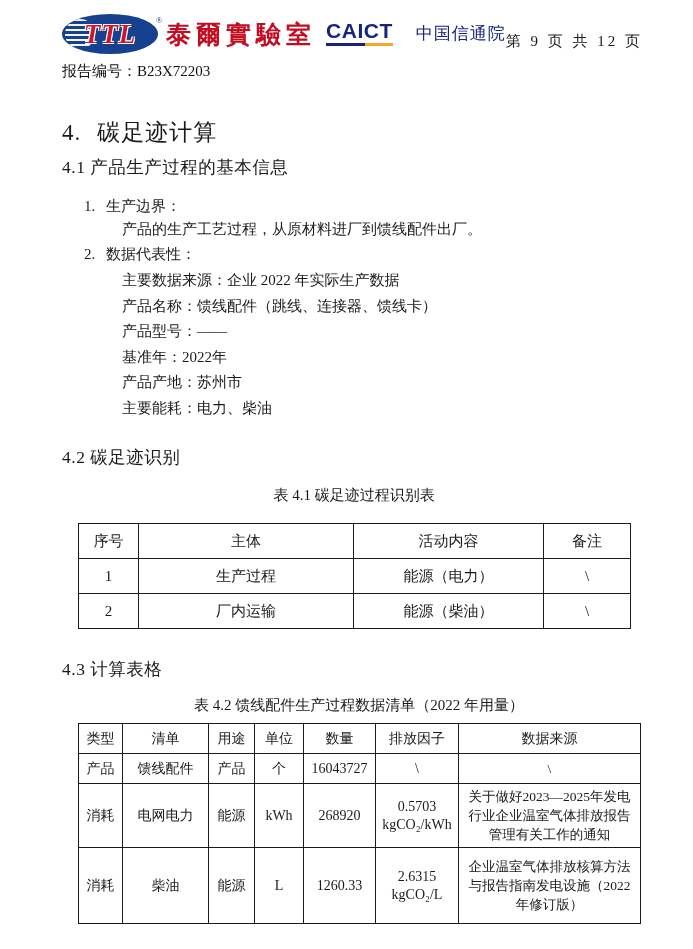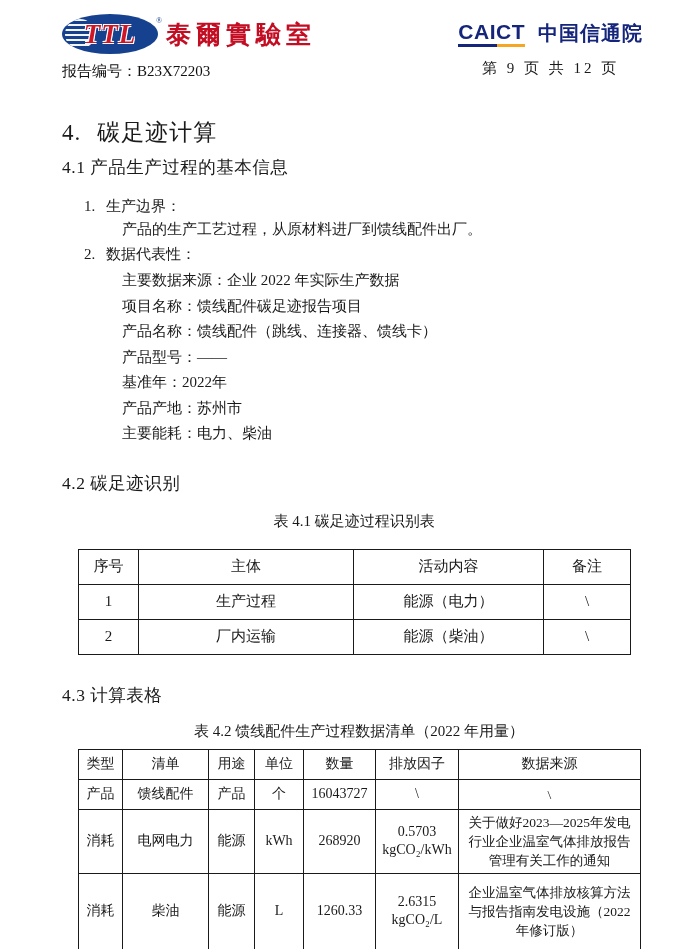--- a/index.html
+++ b/index.html
@@ -34,33 +34,33 @@
     font-size:27px; color:#cf1626; letter-spacing:1px;
     text-shadow:-1px -1px 0 #fff, 1px -1px 0 #fff, -1px 1px 0 #fff, 1px 1px 0 #fff;
   }
   .ttl-reg { font-size:8px; color:#16418e; vertical-align:top; position:relative; top:-14px; left:-2px; }
   .ttl-cn {
     font-size:25px; color:#c30d23; font-weight:bold;
     letter-spacing:5px; margin-left:2px; font-family:"Liberation Serif",serif;
   }
   .report-no { margin-top:6px; font-size:15px; color:#111; }
 
-  .header-right { display:flex; flex-direction:column; align-items:flex-start; padding-top:8px; }
+  .header-right { display:flex; align-items:flex-start; padding-top:8px; }
   .caict-row { display:flex; align-items:center; }
   .caict-en-wrap { display:inline-flex; flex-direction:column; }
   .caict-en {
     font-family:"Liberation Sans","DejaVu Sans",sans-serif;
     font-weight:bold; font-size:21px; color:#15257b; letter-spacing:.5px; line-height:1;
   }
   .caict-underline { display:flex; height:3px; margin-top:2px; }
   .caict-ul-blue { flex:0 0 58%; background:#15257b; }
   .caict-ul-orange { flex:1; background:#f5a623; }
   .caict-cn {
     font-family:"Liberation Sans","DejaVu Sans",sans-serif;
-    font-weight:bold; font-size:20px; color:#15257b; margin-left:13px; letter-spacing:1px;
+    font-weight:normal; font-size:17px; color:#15257b; margin-left:23px; letter-spacing:1px;
   }
   .page-info { margin-top:12px; font-size:15px; letter-spacing:3px; align-self:center; }
 
   
   .h1 { margin-top:36px; font-size:23px; letter-spacing:1px; }
   .h1 .h1-no { margin-right:16px; }
   .h2 { font-size:17.5px; margin-top:7px; letter-spacing:.5px; }
   .h2-42 { margin-top:24px; }
   .h2-43 { margin-top:28px; }
 
@@ -136,21 +136,20 @@
       <span>生产边界：</span>
     </div>
     <div class="list-body">产品的生产工艺过程，从原材料进厂到馈线配件出厂。</div>
 
     <div class="list-item-head" style="margin-top:2px;">
       <span class="list-no">2.</span>
       <span>数据代表性：</span>
     </div>
     <div class="detail-lines">
       <div>主要数据来源：企业 2022 年实际生产数据</div>
-      <div>项目名称：馈线配件碳足迹报告项目</div>
       <div>产品名称：馈线配件（跳线、连接器、馈线卡）</div>
       <div>产品型号：——</div>
       <div>基准年：2022年</div>
       <div>产品产地：苏州市</div>
       <div>主要能耗：电力、柴油</div>
     </div>
   </div>
 
   <div class="h2 h2-42">4.2 碳足迹识别</div>
   <div class="tbl-caption cap-41">表 4.1 碳足迹过程识别表</div>

